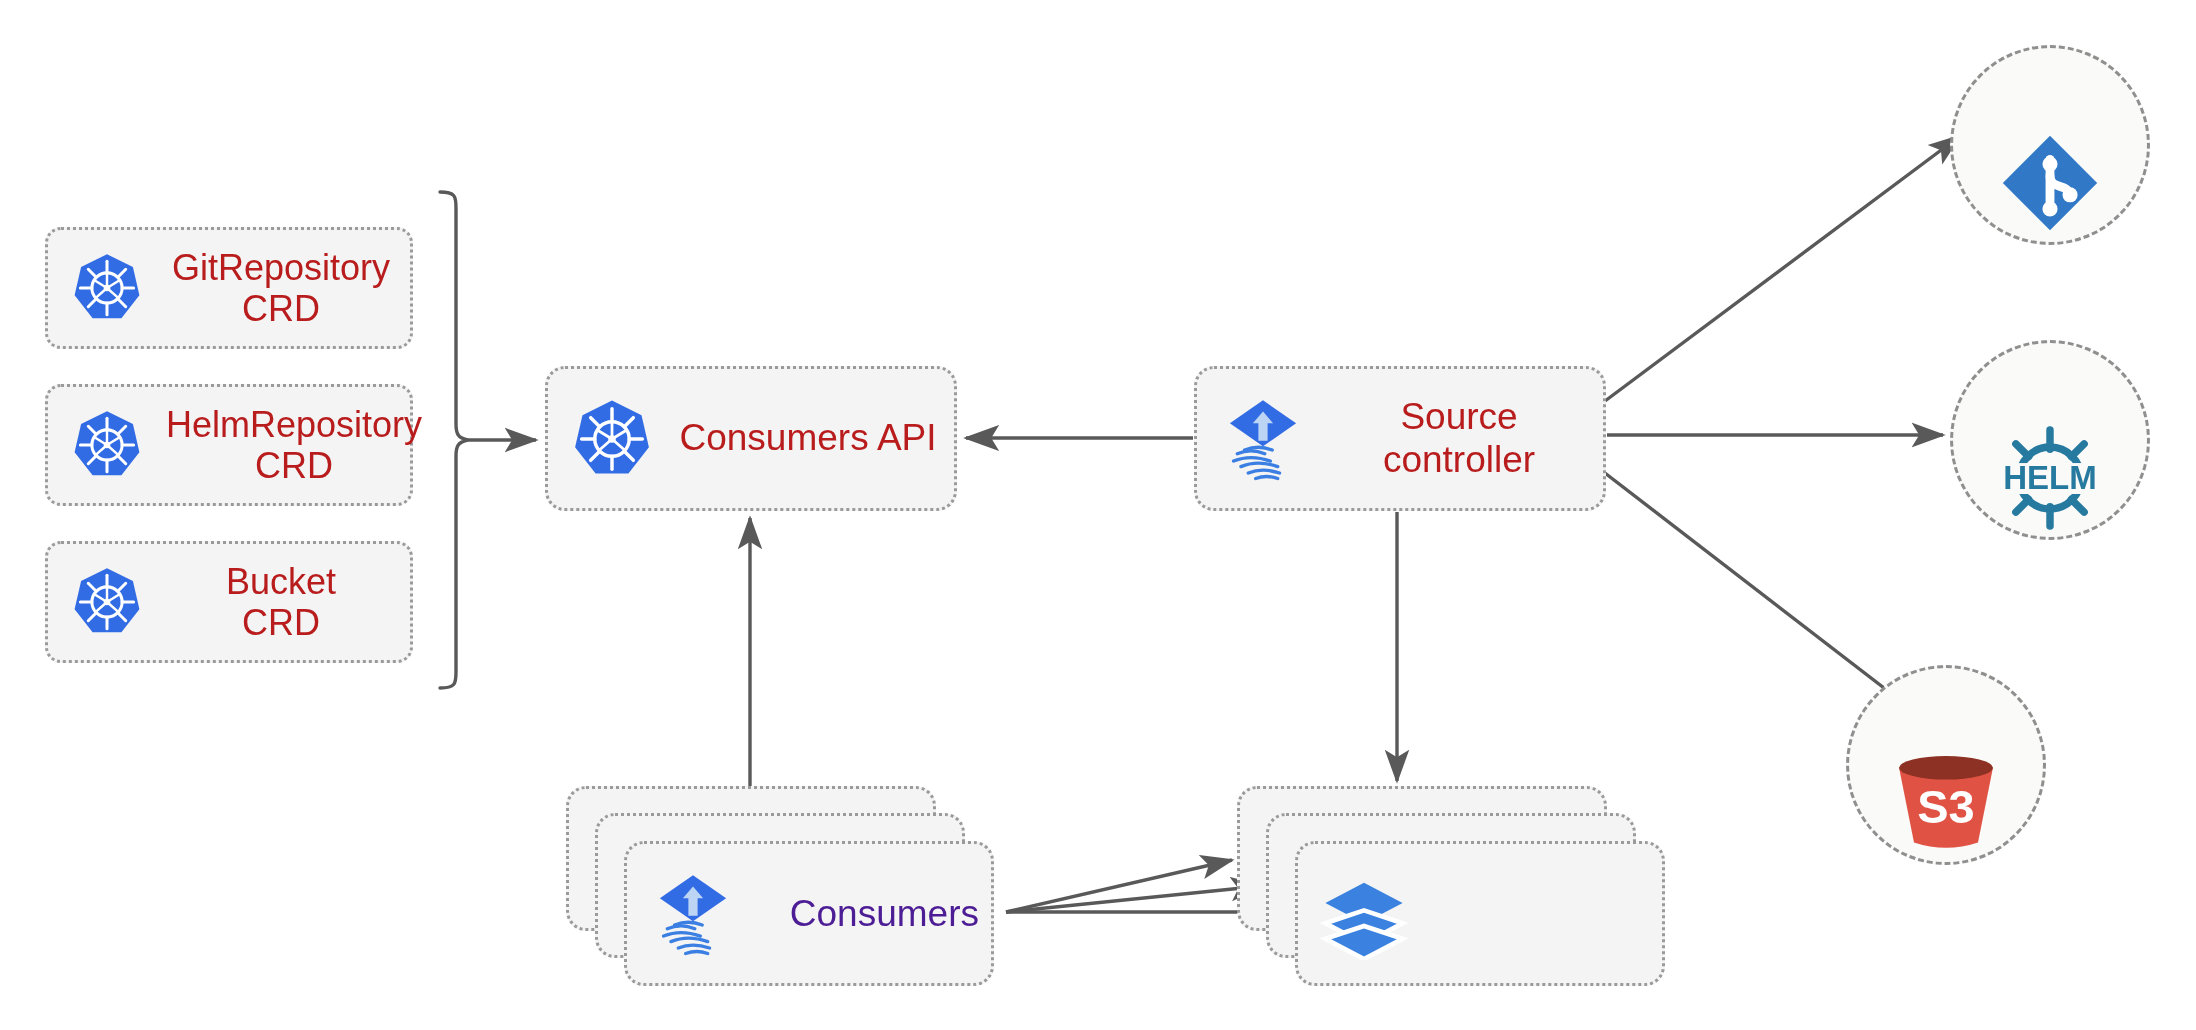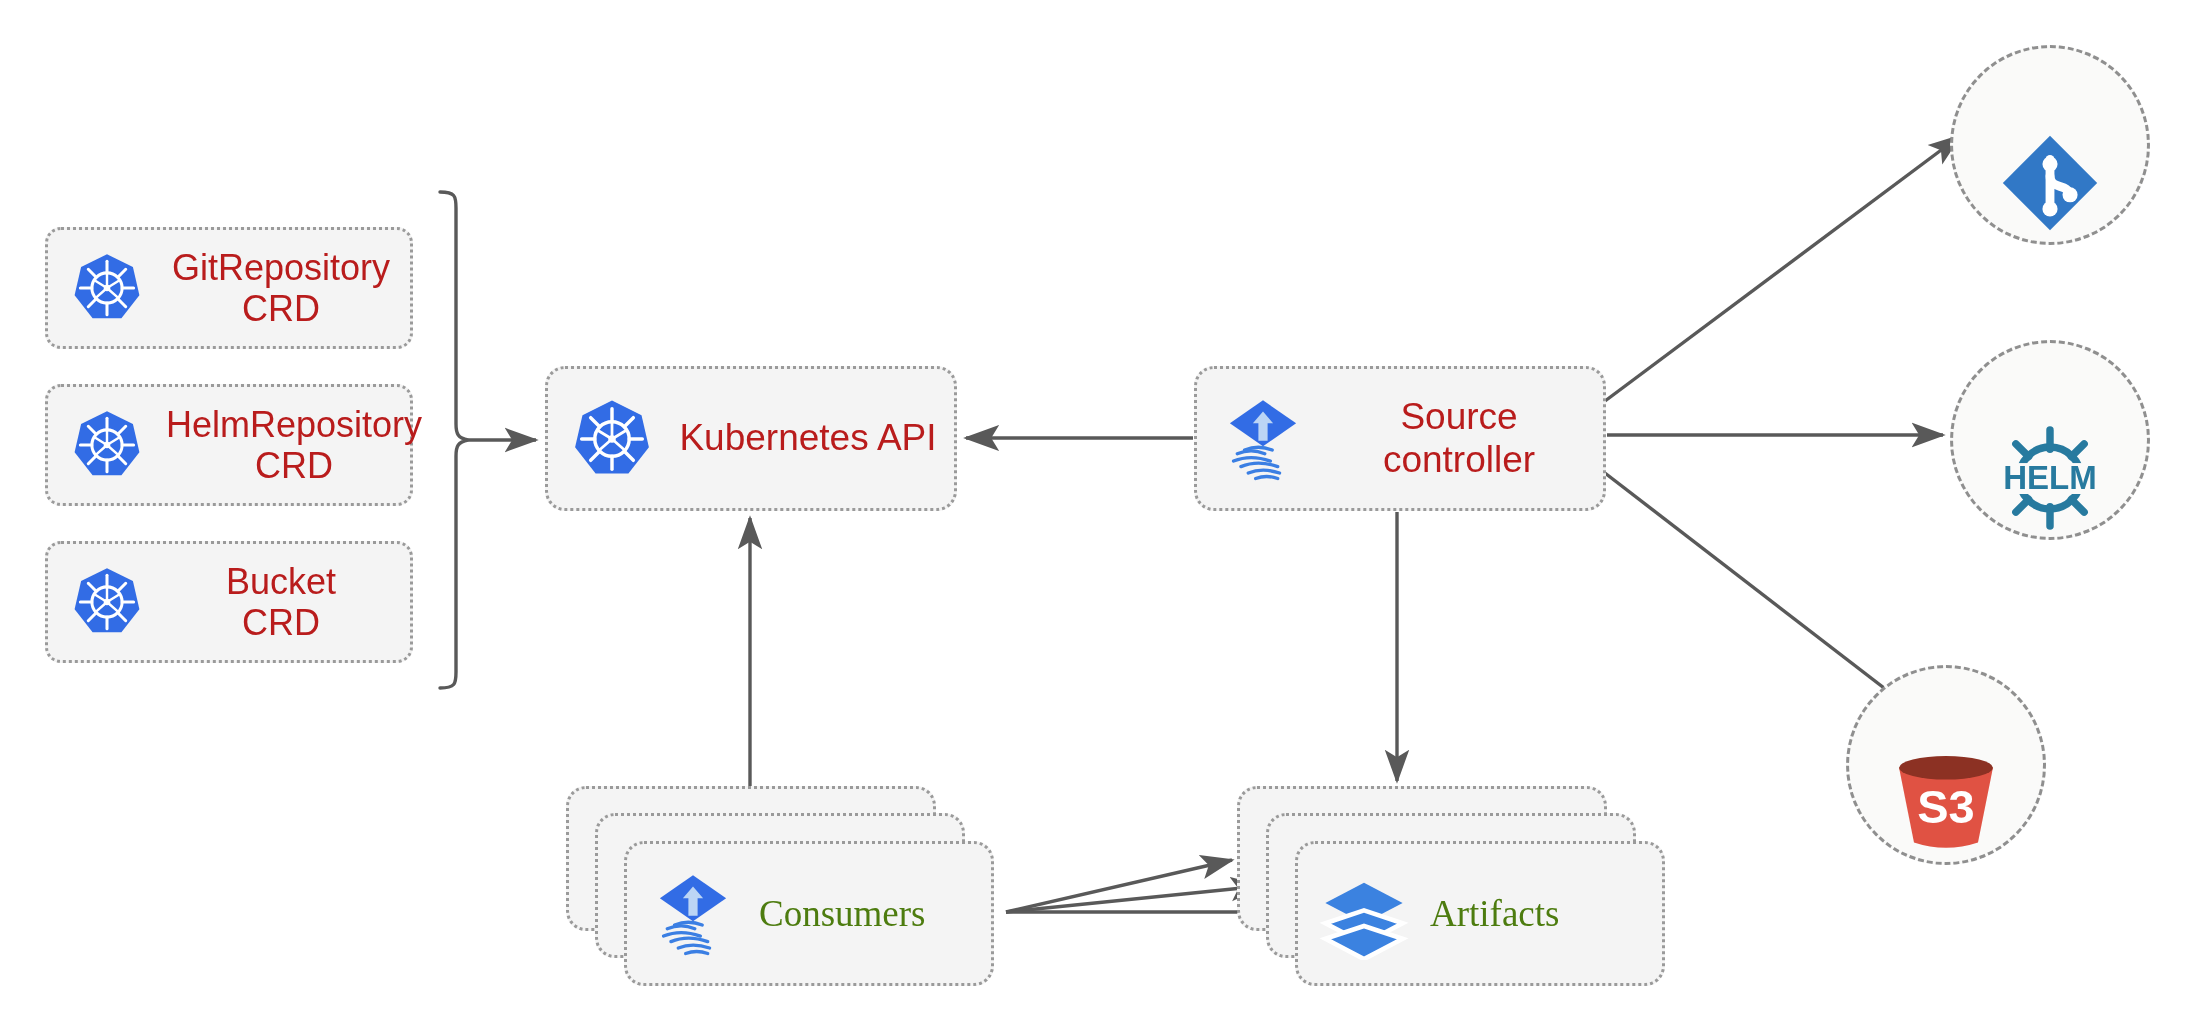--- a/index.html
+++ b/index.html
@@ -112,25 +112,24 @@
   }
   .stack .card.front .icon-slot {
     flex: 0 0 auto;
     width: 132px;
     display: flex;
     align-items: center;
     justify-content: center;
   }
   .stack .card.front .label {
     font-size: 37px;
-    color: #4d7c0f;
+    color: #4c1d95;
     flex: 1;
-    text-align: left;
+    text-align: right;
     padding-right: 12px;
-    font-family: Liberation Serif, serif;
   }
   #consumers { left: 566px; top: 786px; }
   #artifacts { left: 1237px; top: 786px; }
 
   
   .circle-node {
     position: absolute;
     box-sizing: border-box;
     width: 200px;
     height: 200px;
@@ -293,21 +292,21 @@
         <g fill="none" stroke="#ffffff" stroke-width="3.4" stroke-linecap="round">
           <line x1="50" y1="50" x2="50" y2="29"></line>
           <line x1="50" y1="50" x2="68" y2="39"></line>
           <line x1="50" y1="50" x2="66" y2="64"></line>
           <line x1="50" y1="50" x2="34" y2="64"></line>
           <line x1="50" y1="50" x2="32" y2="39"></line>
         </g>
         <circle cx="50" cy="50" r="4.6" fill="#ffffff"></circle>
       </svg>
     </span>
-    <span class="label">Kubernetes API</span>
+    <span class="label">Consumers API</span>
   </div>
 
   <div class="node" id="source-controller">
     <span class="icon-slot">
       <svg width="92" height="92" viewBox="0 0 100 100">
         <polygon points="50,8 86,33 50,58 14,33" fill="#326ce5"></polygon>
         <path d="M50,20 L61,33 L55,33 L55,52 L45,52 L45,33 L39,33 Z" fill="#bcd5f5"></path>
         <g stroke="#3b7fe3" stroke-width="3.6" stroke-linecap="round" fill="none">
           <path d="M22,66 C32,62 42,62 52,66"></path>
           <path d="M30,62 C40,58 50,58 60,62"></path>
@@ -348,21 +347,20 @@
     <div class="card back"></div>
     <div class="card mid"></div>
     <div class="card front">
       <span class="icon-slot">
         <svg width="92" height="92" viewBox="0 0 100 100">
           <polygon points="50,16 92,38 50,60 8,38" fill="#3b82e0"></polygon>
           <polygon points="50,46 92,60 50,82 8,60" fill="#3b82e0" stroke="#ffffff" stroke-width="5"></polygon>
           <polygon points="50,63 92,77 50,99 8,77" fill="#3b82e0" stroke="#ffffff" stroke-width="5"></polygon>
         </svg>
       </span>
-      <span class="label">Artifacts</span>
     </div>
   </div>
 
   <div class="circle-node" id="circle-git">
     <span>
       <svg width="118" height="118" viewBox="0 0 100 100">
         <polygon points="50,10 90,50 50,90 10,50" fill="#3178c6"></polygon>
         <g stroke="#ffffff" stroke-width="7.5" stroke-linecap="round" fill="none">
           <line x1="50" y1="30" x2="50" y2="72"></line>
           <path d="M50,44 C50,56 66,50 66,60"></path>

